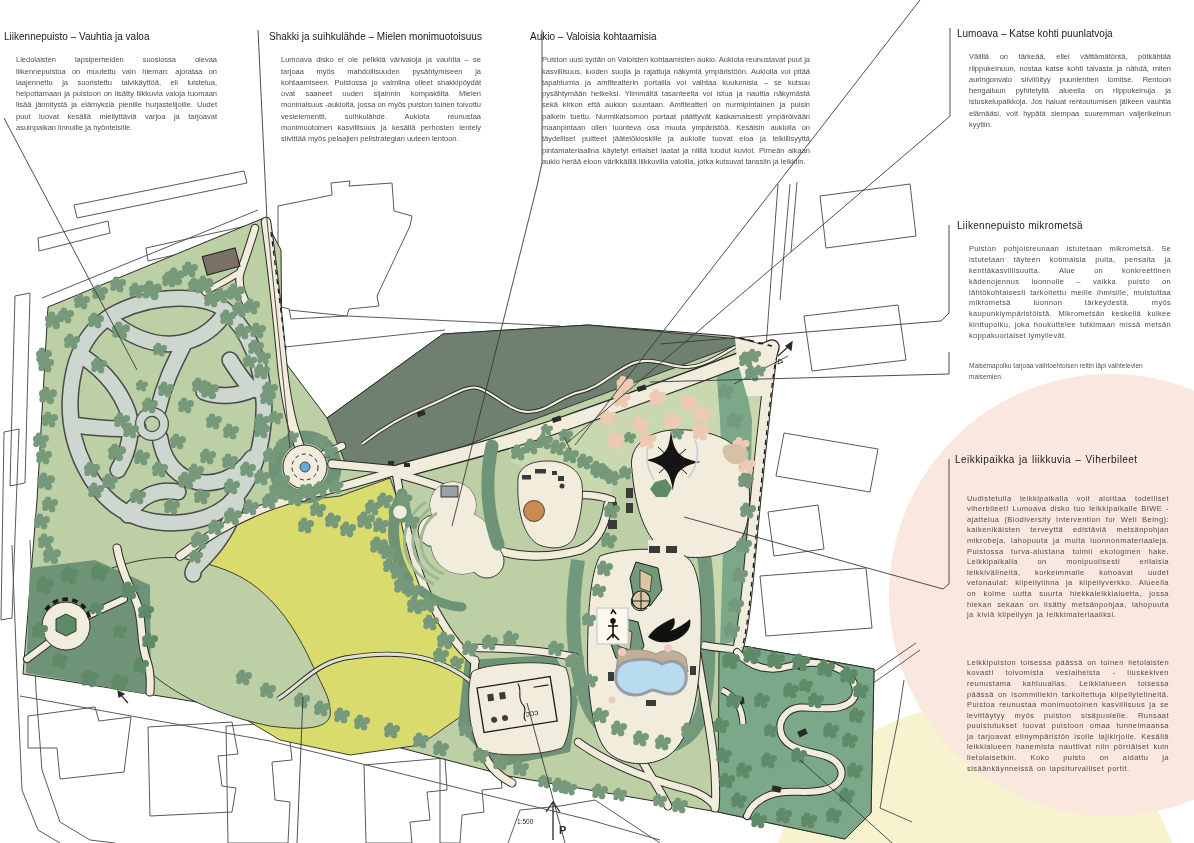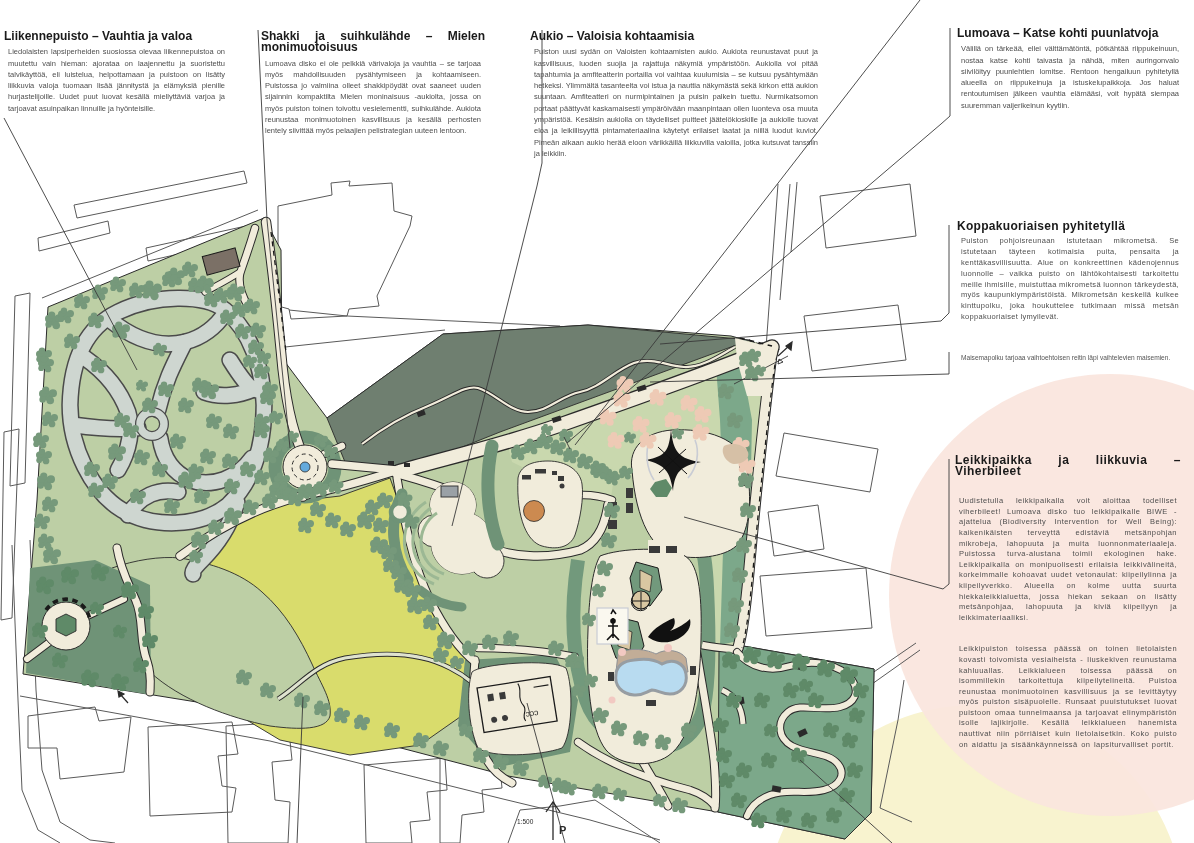--- a/index.html
+++ b/index.html
@@ -1,20 +1,20 @@
 <!DOCTYPE html>
 <html><head>
 <meta charset="utf-8">
 <style>
 html,body{margin:0;padding:0;background:#fff;}
 .page{position:relative;width:1194px;height:843px;background:#ffffff;font-family:"Liberation Sans",sans-serif;overflow:hidden;}
 svg{position:absolute;left:0;top:0;}
 .tb{position:absolute;font-size:7.5px;line-height:11.3px;text-align:justify;color:#4f4f4f;letter-spacing:0px;}
-.tb .hd{font-weight:bold;color:#1a1a1a;font-size:12px;margin:0 0 3px 0;}
-.tb p{margin:4px;}
+.tb .hd{font-weight:normal;color:#1a1a1a;font-size:10px;margin:0 0 3px 0;}
+.tb p{margin:12px;}
 .tbsp{height:13px;}
 .tb1{fill:#76997b;}
 .tb2{fill:#5f8a68;}
 .tbp{fill:#eecab5;}
 </style>
 </head>
 <body>
 <div class="page">
 <svg width="1194" height="843" viewBox="0 0 1194 843">
 <defs>
@@ -633,37 +633,37 @@
 <text x="517" y="824" font-size="6.5" fill="#2a2a2a" font-family="Liberation Sans,sans-serif">1:500</text>
 
 <text x="559" y="834" font-size="11" fill="#2a2a2a" font-family="Liberation Sans,sans-serif" font-weight="bold">P</text>
 </svg>
 
 <div class="tb" style="left:4px;top:31px;width:225px;">
 <div class="hd">Liikennepuisto – Vauhtia ja valoa</div>
 <p>Liedolaisten lapsiperheiden suosiossa olevaa liikennepuistoa on muutettu vain hieman: ajorataa on laajennettu ja suoristettu talvikäyttöä, eli luistelua, helpottamaan ja puistoon on lisätty liikkuvia valoja tuomaan lisää jännitystä ja elämyksiä pienille hurjastelijoille. Uudet puut luovat kesällä miellyttäviä varjoa ja tarjoavat asuinpaikan linnuille ja hyönteisille.</p>
 </div>
 
-<div class="tb" style="left:261px;top:31px;width:224px;">
+<div class="tb" style="left:269px;top:31px;width:224px;">
 <div class="hd">Shakki ja suihkulähde – Mielen monimuotoisuus</div>
 <p>Lumoava disko ei ole pelkkiä värivaloja ja vauhtia – se tarjoaa myös mahdollisuuden pysähtymiseen ja kohtaamiseen. Puistossa jo valmiina olleet shakkipöydät ovat saaneet uuden sijainnin kompaktilta Mielen moninaisuus -aukiolta, jossa on myös puiston toinen toivottu vesielementti, suihkulähde. Aukiota reunustaa monimuotoinen kasvillisuus ja kesällä perhosten lentely siivittää myös pelaajien pelistrategian uuteen lentoon.</p>
 </div>
 
 <div class="tb" style="left:530px;top:31px;width:292px;">
 <div class="hd">Aukio – Valoisia kohtaamisia</div>
 <p>Puiston uusi sydän on Valoisten kohtaamisten aukio. Aukiota reunustavat puut ja kasvillisuus, luoden suojia ja rajattuja näkymiä ympäristöön. Aukiolla voi pitää tapahtumia ja amfiteatterin portailla voi vaihtaa kuulumisia – se kutsuu pysähtymään hetkeksi. Ylimmältä tasanteelta voi istua ja nauttia näkymästä sekä kirkon että aukion suuntaan. Amfiteatteri on nurmipintainen ja puisin palkein tuettu. Nurmikatsomon portaat päättyvät kaskamaisesti ympäröivään maanpintaan ollen luonteva osa muuta ympäristöä. Kesäisin aukiolla on täydelliset puitteet jäätelökioskille ja aukiolle tuovat eloa ja leikillisyyttä pintamateriaalina käytetyt erilaiset laatat ja niillä luodut kuviot. Pimeän aikaan aukio herää eloon värikkäillä liikkuvilla valoilla, jotka kutsuvat tanssiin ja leikkiin.</p>
 </div>
 
 <div class="tb" style="left:957px;top:28px;width:226px;">
 <div class="hd">Lumoava – Katse kohti puunlatvoja</div>
 <p>Välillä on tärkeää, ellei välttämätöntä, pötkähtää riippukeinuun, nostaa katse kohti taivasta ja nähdä, miten auringonvalo siivilöityy puunlehtien lomitse. Rentoon hengailuun pyhitetyllä alueella on riippukeinuja ja istuskelupaikkoja. Jos haluat rentoutumisen jälkeen vauhtia elämääsi, voit hypätä siempaa suuremman vaijerikeinun kyytiin.</p>
 </div>
 
 <div class="tb" style="left:957px;top:221px;width:226px;letter-spacing:0.3px;line-height:10.9px;">
-<div class="hd">Koppakuoriaisen pyhitetyllä</div>
+<div class="hd">Liikennepuisto mikrometsä</div>
 <p>Puiston pohjoisreunaan istutetaan mikrometsä. Se istutetaan täyteen kotimaisia puita, pensaita ja kenttäkasvillisuutta. Alue on konkreettinen kädenojennus luonnolle – vaikka puisto on lähtökohtaisesti tarkoitettu meille ihmisille, muistuttaa mikrometsä luonnon tärkeydestä, myös kaupunkiympäristöistä. Mikrometsän keskellä kulkee kinttupolku, joka houkuttelee tutkimaan missä metsän koppakuoriaiset lymyilevät.</p>
 </div>
 
 <div class="tb" style="left:957px;top:348px;width:232px;text-align:left;font-size:6.6px;color:#555;">
 <p>Maisemapolku tarjoaa vaihtoehtoisen reitin läpi vaihtelevien maisemien.</p>
 </div>
 
 <div class="tb" style="left:955px;top:455px;width:226px;letter-spacing:0.45px;word-spacing:1px;line-height:10.6px;">
 <div class="hd">Leikkipaikka ja liikkuvia – Viherbileet</div>
 <div class="tbsp"></div>

